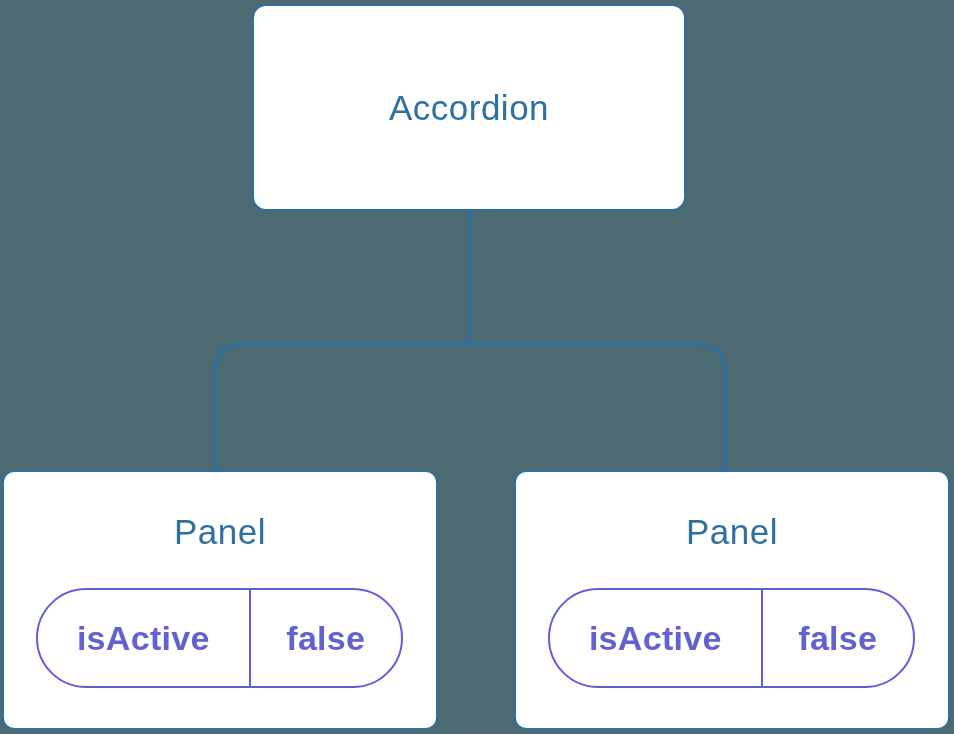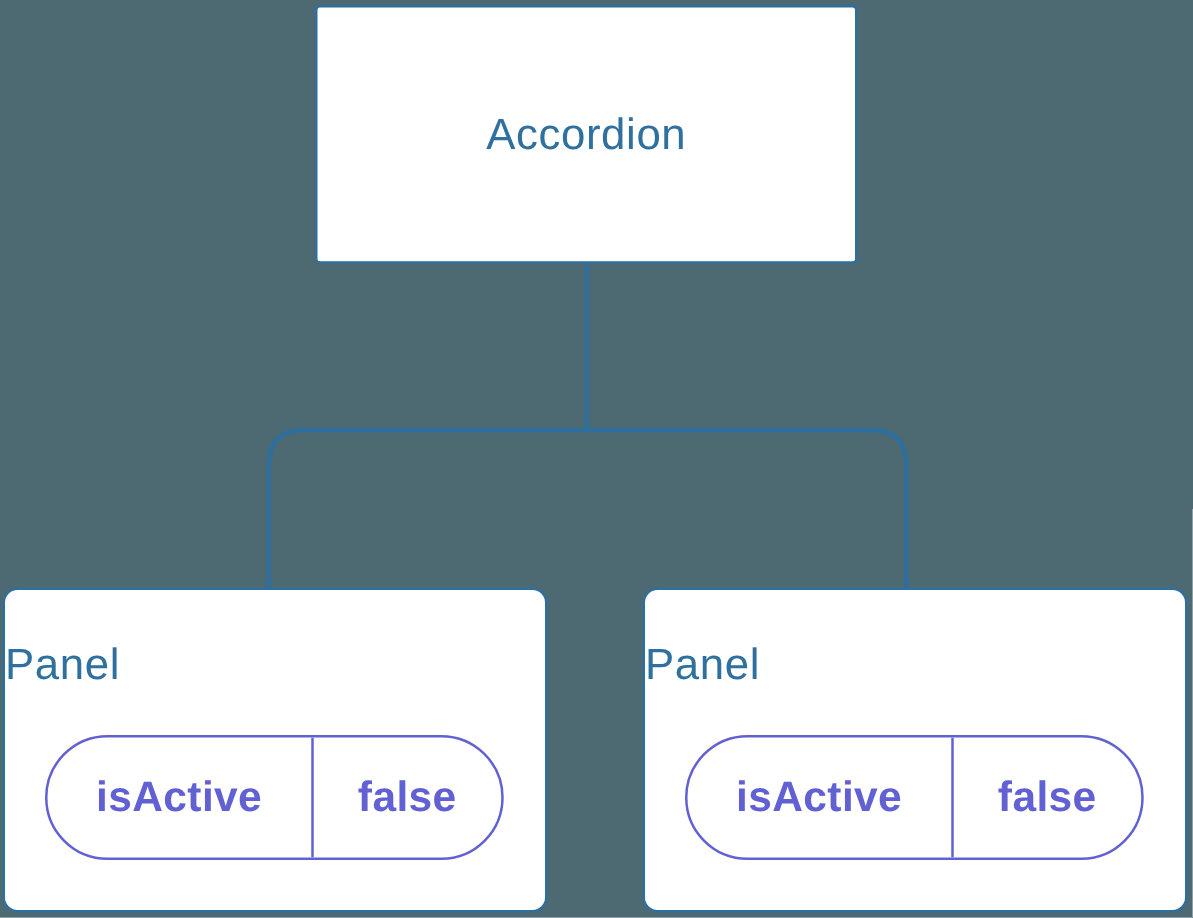--- a/index.html
+++ b/index.html
@@ -32,21 +32,21 @@
     stroke-width: 3.5;
   }
   .node {
     position: absolute;
     background: var(--node-fill, #FFFFFF);
     border: 2.5px solid var(--line-blue, #2E6F9E);
   }
   .accordion {
     left: 252px; top: 4px;
     width: 434px; height: 207px;
-    border-radius: 4px;
+    border-radius: 14px;
     display: flex;
     align-items: center;
     justify-content: center;
   }
   .node-label {
     color: var(--text-blue, #2F709F);
     font-size: 35px;
     font-weight: 500;
     letter-spacing: 0.5px;
   }
@@ -54,20 +54,21 @@
     top: 470px;
     width: 436px; height: 260px;
     border-radius: 12px;
   }
   .panel-left  { left: 2px; }
   .panel-right { left: 514px; }
   .panel-title {
     position: absolute;
     top: 40px; left: 0;
     width: 100%;
+    text-align: center;
     color: var(--text-blue, #2F709F);
     font-size: 35px;
     font-weight: 500;
     letter-spacing: 0.5px;
   }
   .pill {
     position: absolute;
     top: 116px; left: 32px;
     width: 367px; height: 100px;
     border: 2px solid var(--pill-purple, #6161D4);

